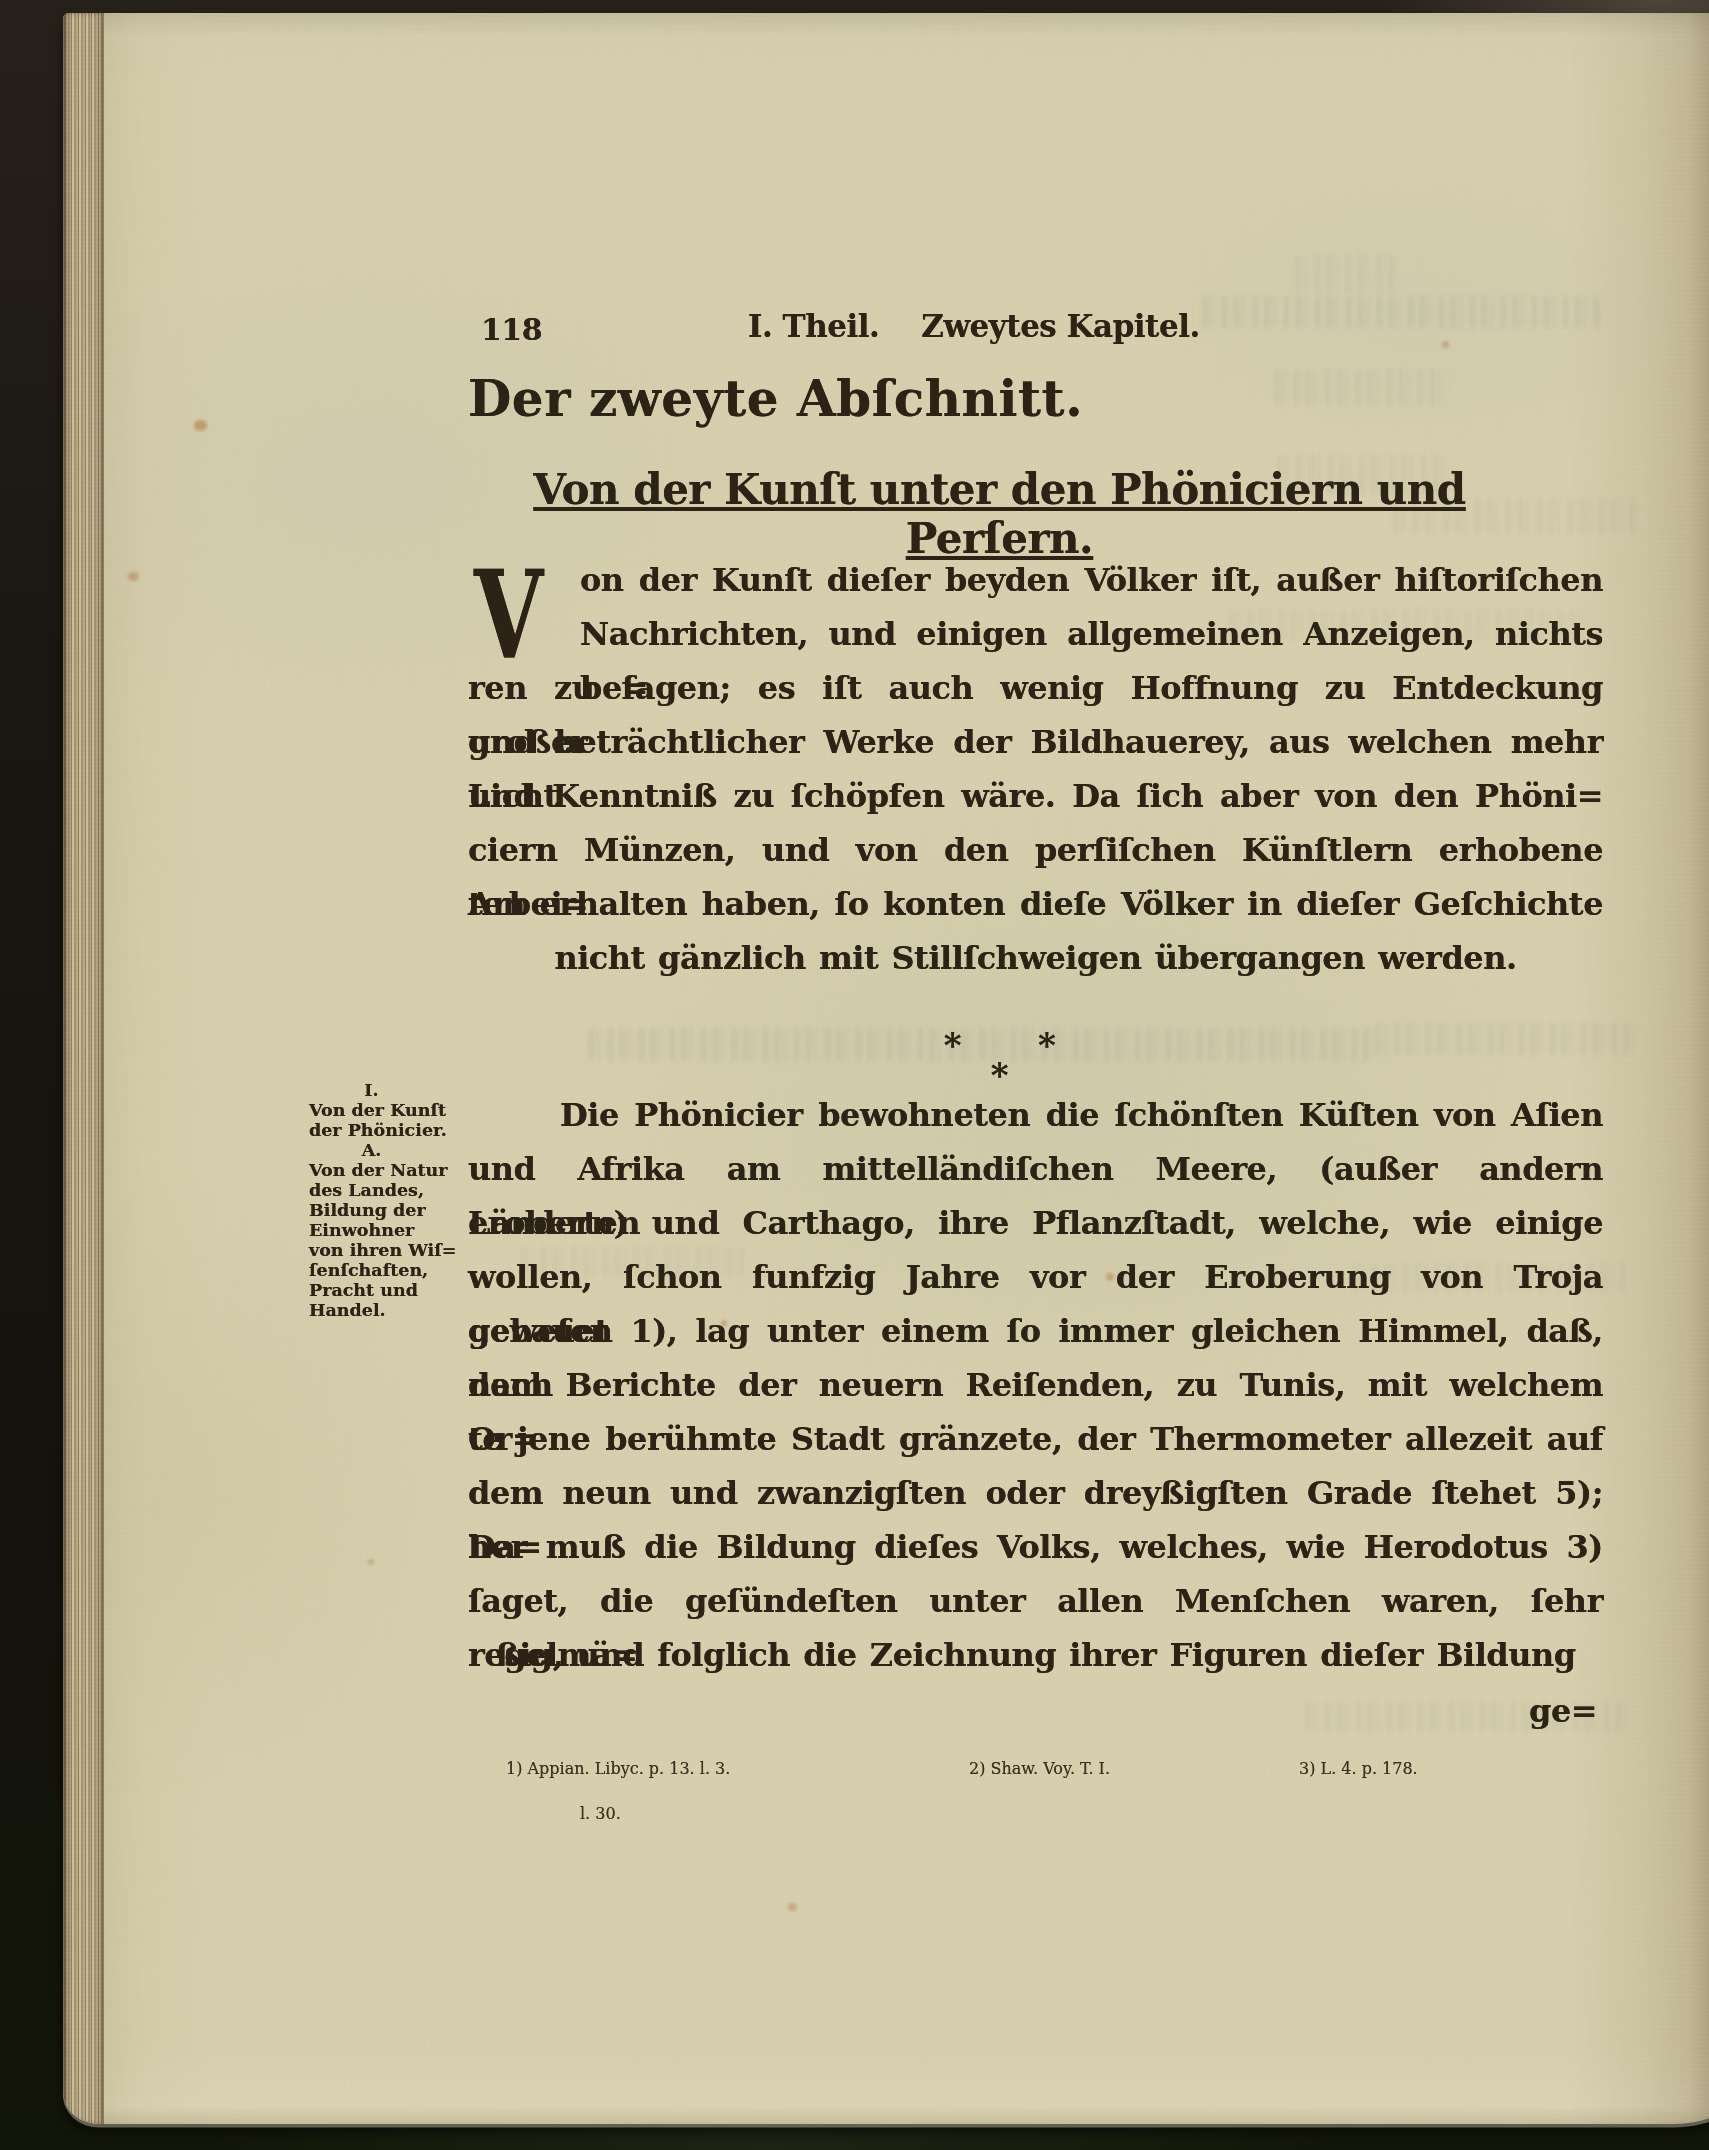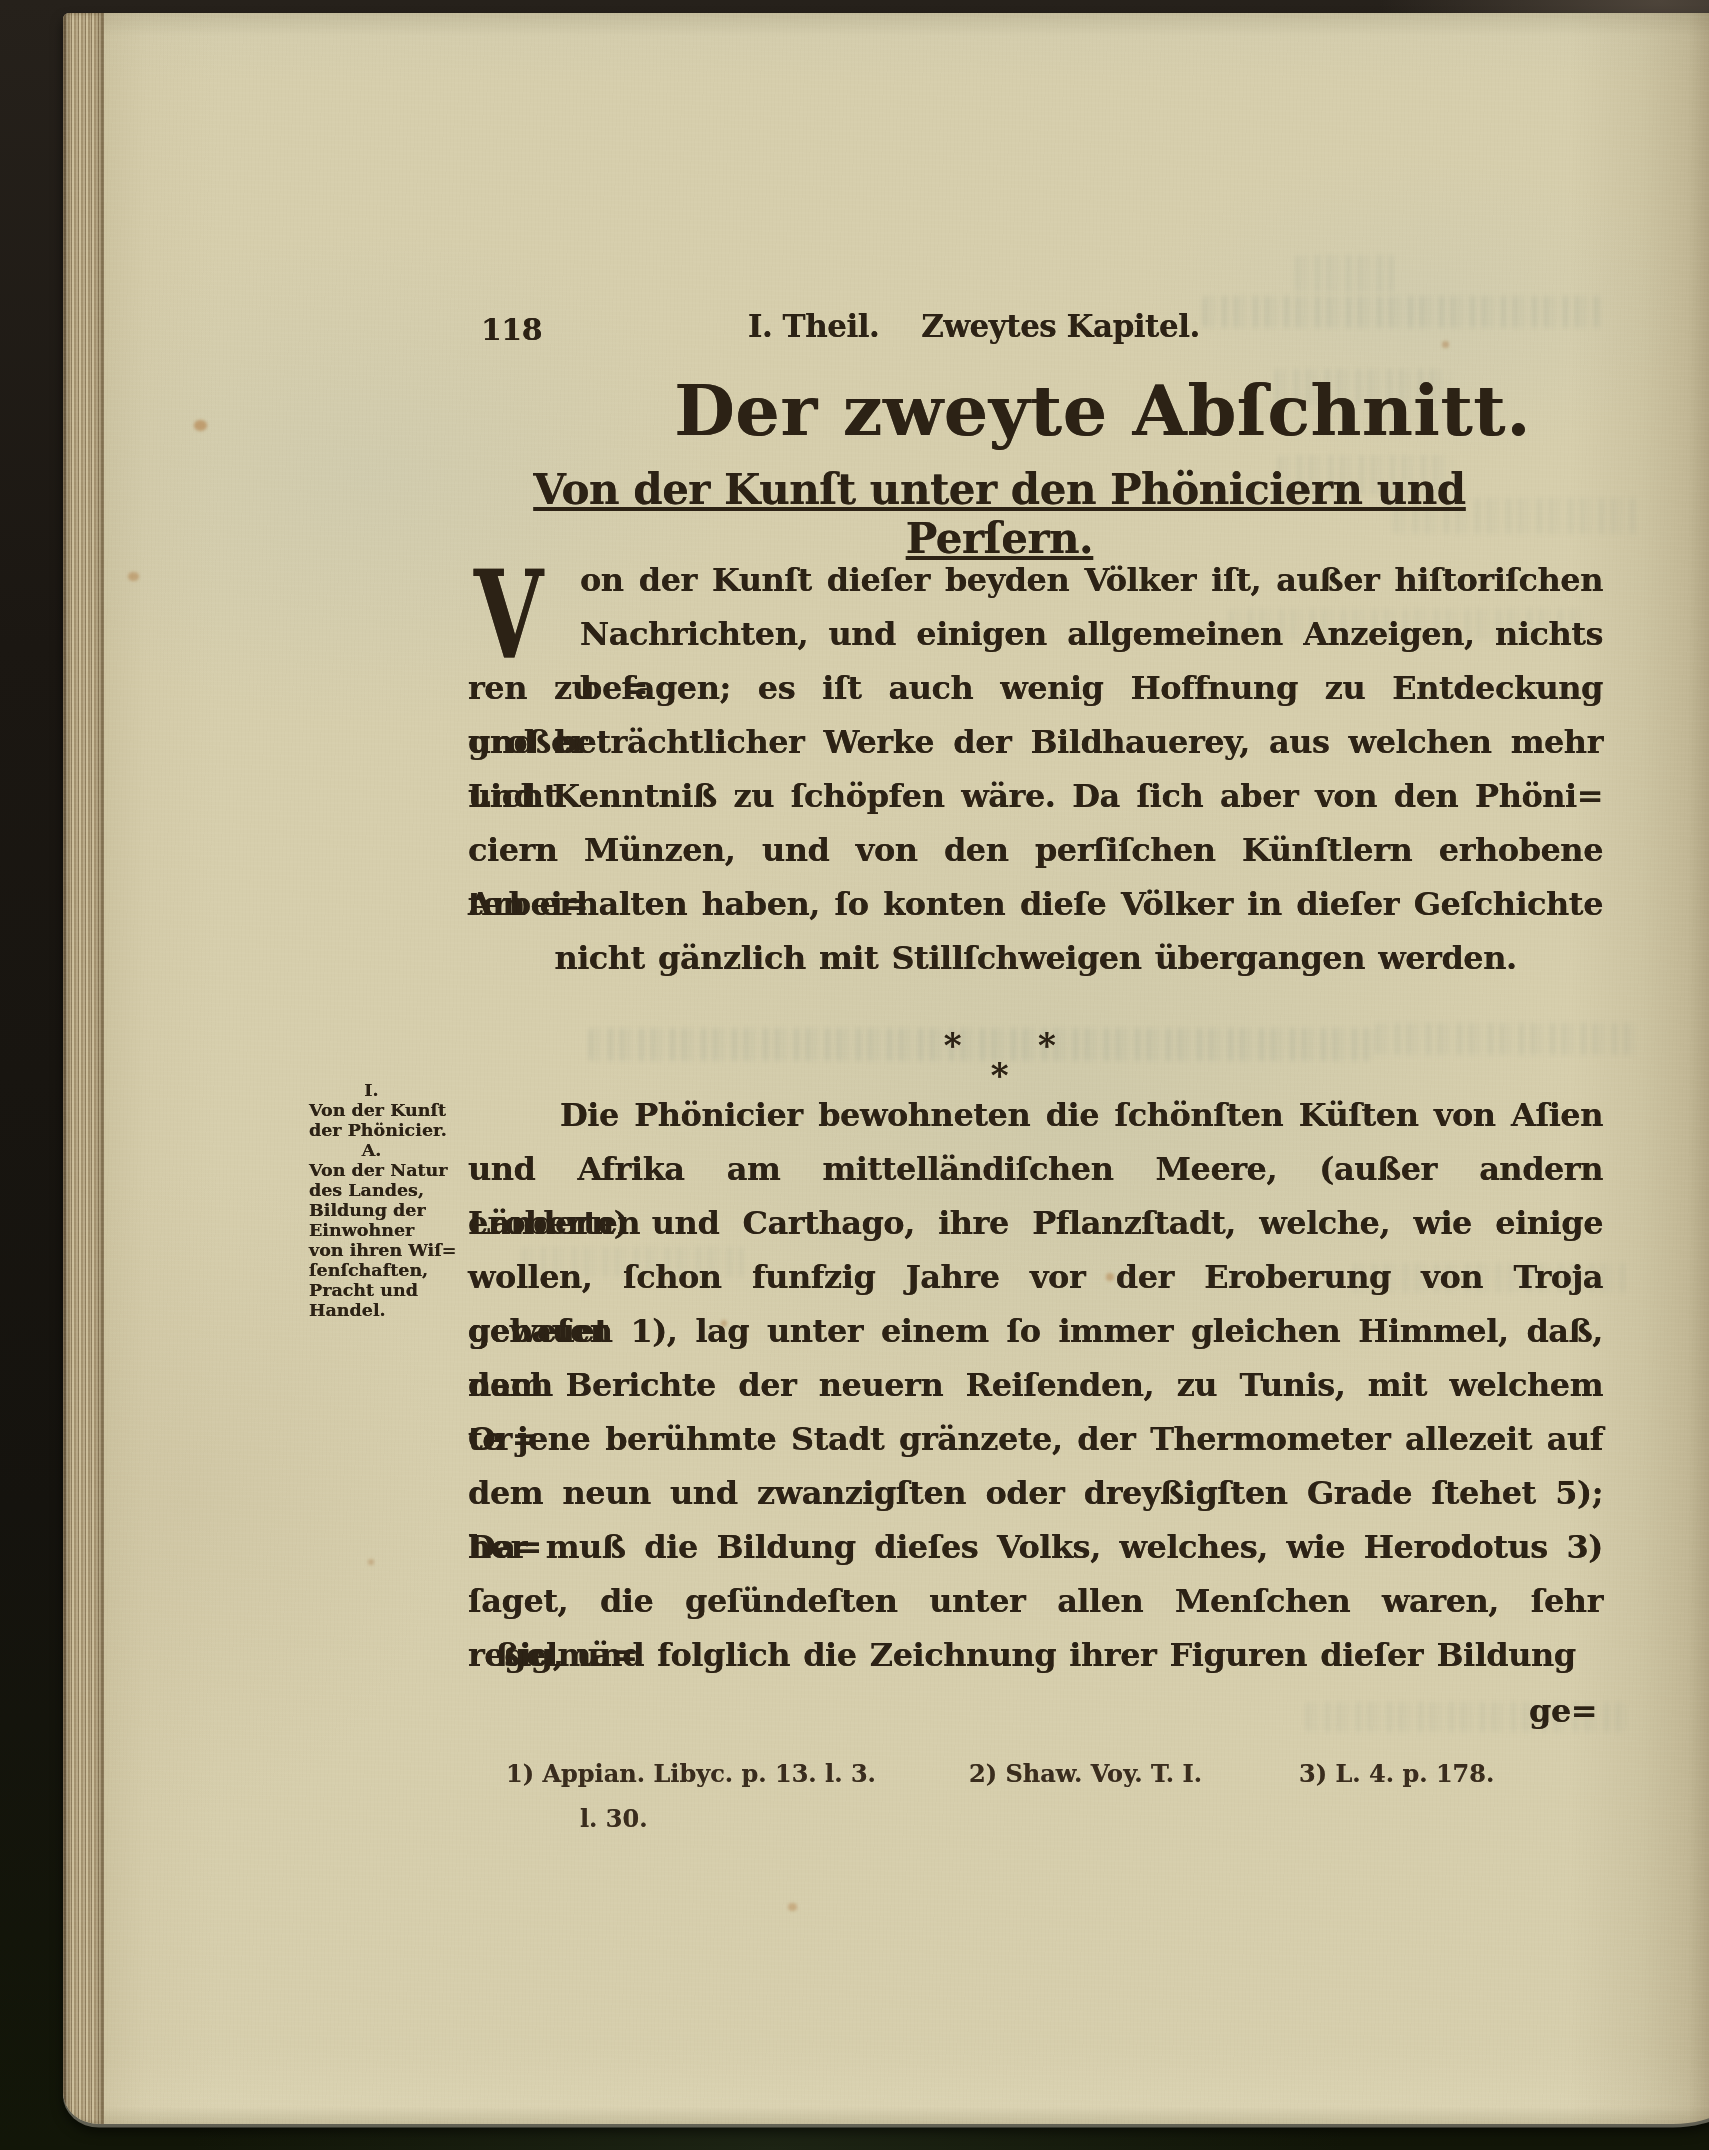--- a/index.html
+++ b/index.html
@@ -53,21 +53,21 @@
       rgba(116,132,122,0.40) 18.6px 24px, rgba(116,132,122,0) 24px 31px);
   }
   .spot { position:absolute; border-radius:50%; filter:blur(1.5px); }
   
   .frk { font-family:"DejaVu Serif","Liberation Serif",serif; font-weight:700; color:#2c2215;
          text-shadow:0 0 0.6px rgba(44,34,21,0.75); letter-spacing:-0.5px; }
   .pageno { position:absolute; left:418px; top:299px; font-size:30px; }
   .running-header { position:absolute; left:685px; top:295px; font-size:31px; white-space:nowrap; }
   .running-header .gap { display:inline-block; width:42px; }
   .heading { position:absolute; left:405px; top:356px; width:1063px; margin:0;
-             text-align:right; font-size:70px; letter-spacing:0.5px; }
+             text-align:left; font-size:50px; letter-spacing:0.5px; }
   .subheading { position:absolute; left:405px; top:452px; width:1063px; margin:0;
                 text-align:center; font-size:42px;text-decoration:underline; }
   .para { position:absolute; left:405px; width:1135px; }
   .para1 { top:540px; }
   .para2 { top:1075px; }
   .bl { font-size:32px; line-height:54px; height:54px; word-spacing:2.6px; overflow:visible; white-space:nowrap;text-align:center; }
   .para2 .bl { line-height:54px; height:54px; }
   .jl { white-space:normal; text-align:justify; text-align-last:justify; }
   .ind { padding-left:112px; }
   .ind2 { padding-left:92px; }
@@ -76,21 +76,21 @@
   .asterism { position:absolute; left:818px; top:1017px; width:237px; text-align:center;
               font-size:34px; }
   .ast-row { height:30px; line-height:30px; }
   .ast-row .sp { display:inline-block; width:77px; }
   .margin-note { position:absolute; left:246px; top:1067px; width:156px;
                  font-size:17.5px; line-height:20px; letter-spacing:0; }
   .margin-note .mn { text-align:left; }
   .margin-note .mn-c { text-align:center; padding-right:31px; }
   .catchword { position:absolute; left:1466px; top:1679px; font-size:32px; }
   .footnote { position:absolute; font-family:"DejaVu Serif","Liberation Serif",serif;
-              font-weight:700; font-size:24px; color:#3a2d1e; white-space:nowrap;
+              font-weight:400; font-size:16px; color:#3a2d1e; white-space:nowrap;
               text-shadow:0 0 0.5px rgba(58,45,30,0.6); }
   .fn1 { left:443px; top:1746px; }
   .fn2 { left:906px; top:1746px; }
   .fn3 { left:1236px; top:1746px; }
   .fn3b { left:517px; top:1791px; }
 </style>
 </head>
 <body>
 
 <div class="scan">

